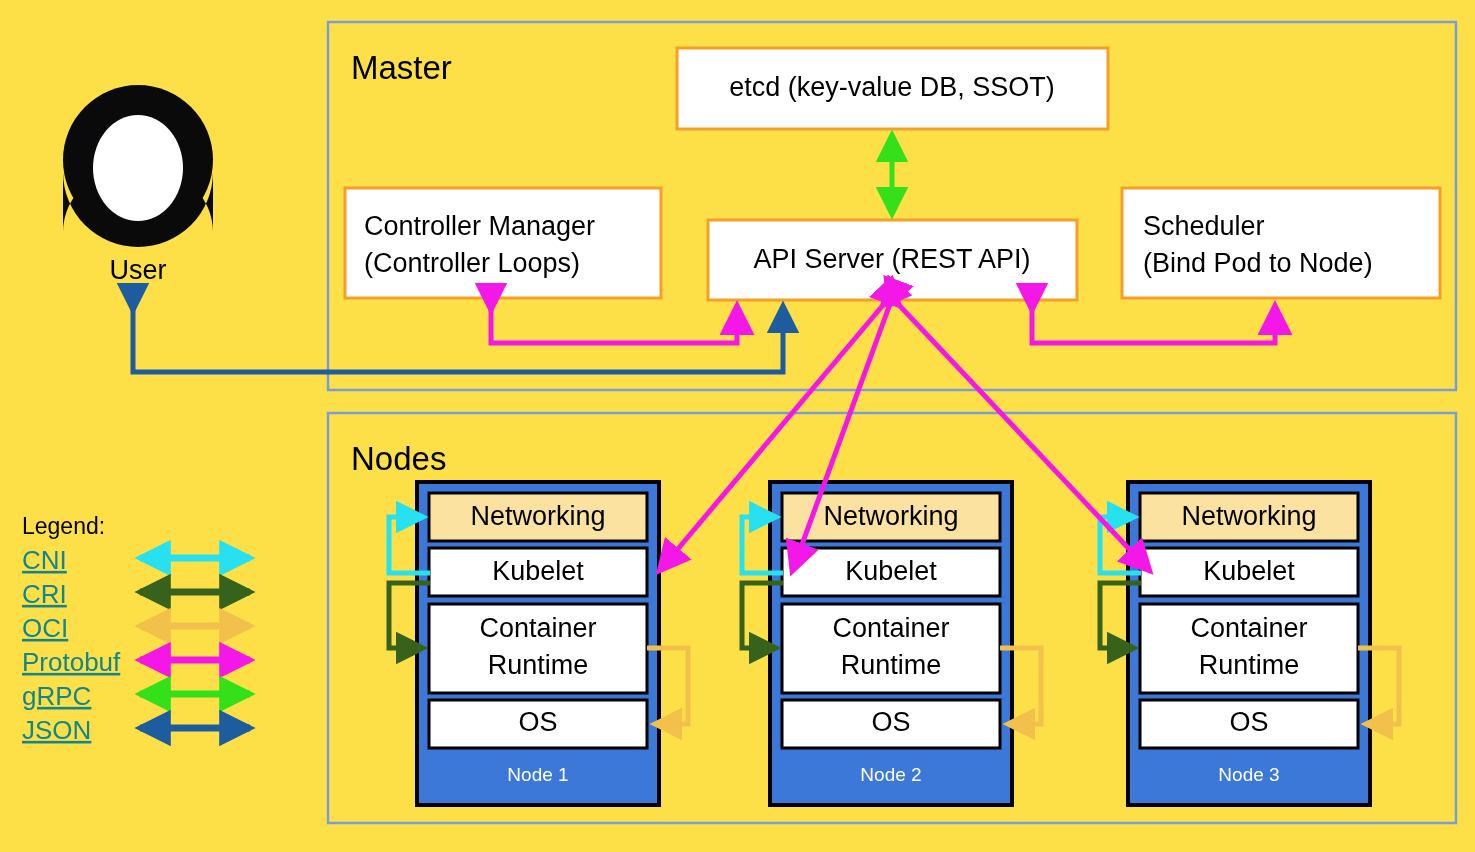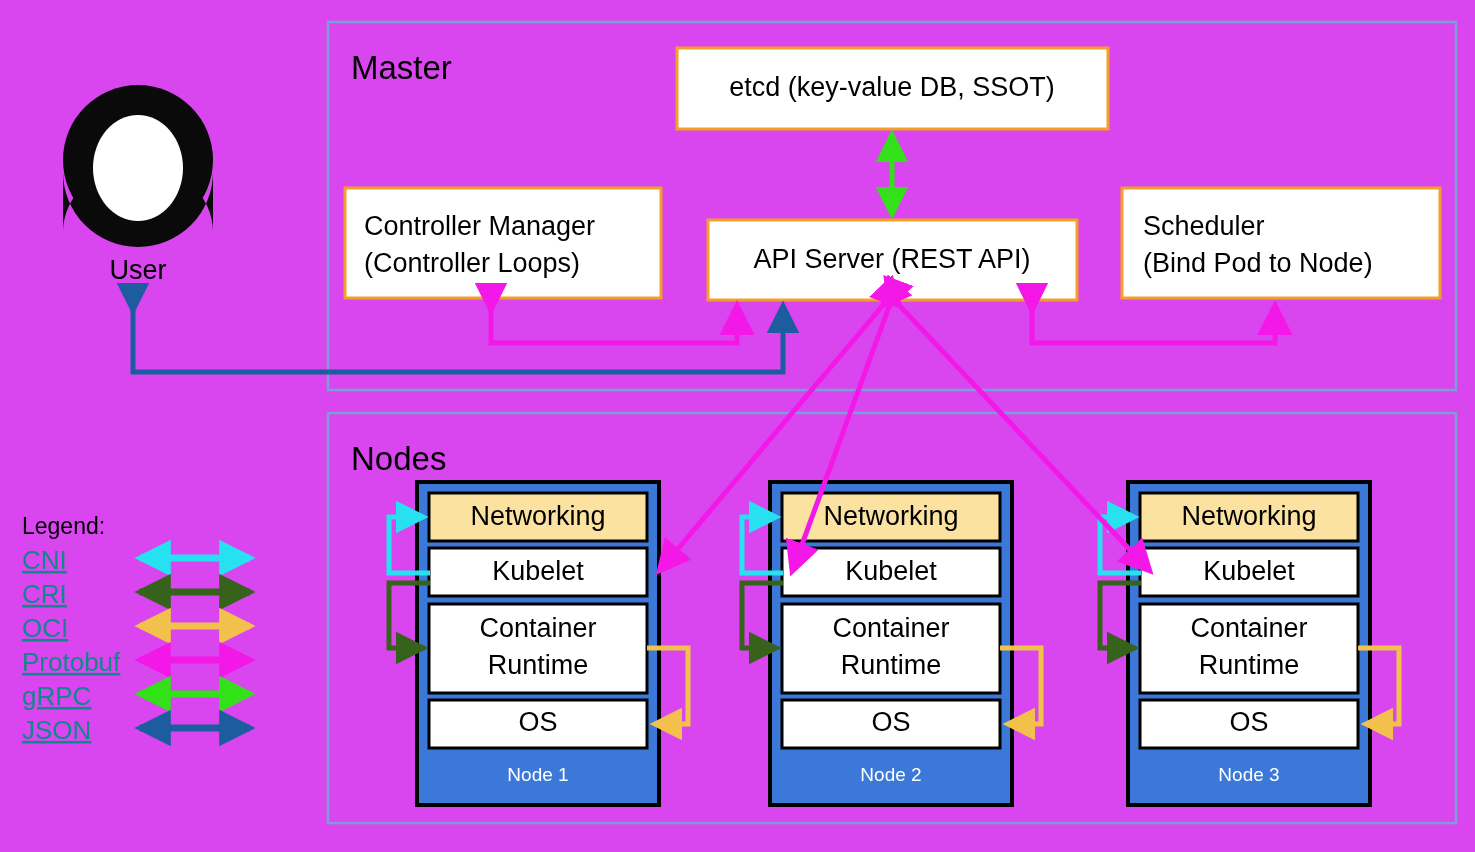--- a/index.html
+++ b/index.html
@@ -1,18 +1,18 @@
 <!DOCTYPE html>
 <html><head>
 <meta charset="utf-8">
 <style>
   html,body{margin:0;padding:0;background:#ffffff;}
   body{width:1475px;height:852px;overflow:hidden;
        font-family:"Liberation Sans","DejaVu Sans",sans-serif;}
-  #stage{position:relative;width:1475px;height:852px;background:#d946ef;}
+  #stage{position:relative;width:1475px;height:852px;background:#fde047;}
   svg.diagram{position:absolute;left:0;top:0;width:1475px;height:852px;}
   .frame-label{font-size:33px;fill:#000;}
   .box-label{font-size:27px;fill:#000;}
   .node-sub-label{font-size:27px;fill:#000;}
   .node-name{font-size:19px;fill:#ffffff;}
   .legend-title{font-size:23px;fill:#000;}
   .legend-item{font-size:26px;fill:#12868c;text-decoration:underline;cursor:pointer;}
   .user-label{font-size:27px;fill:#000;}
   text{dominant-baseline:middle;}
 </style>

